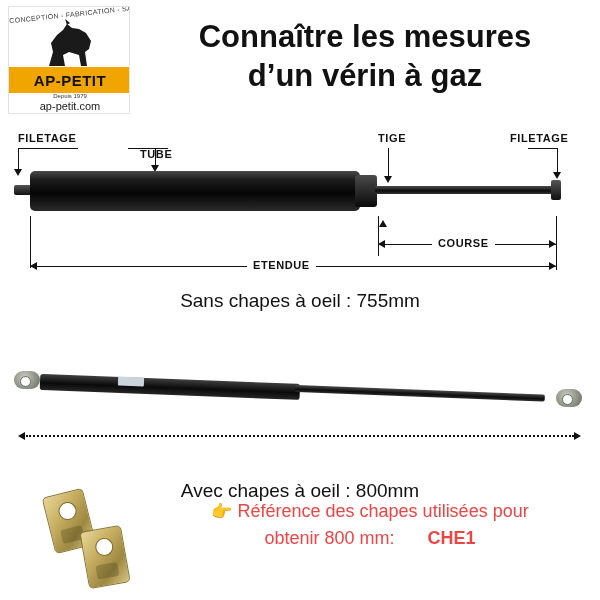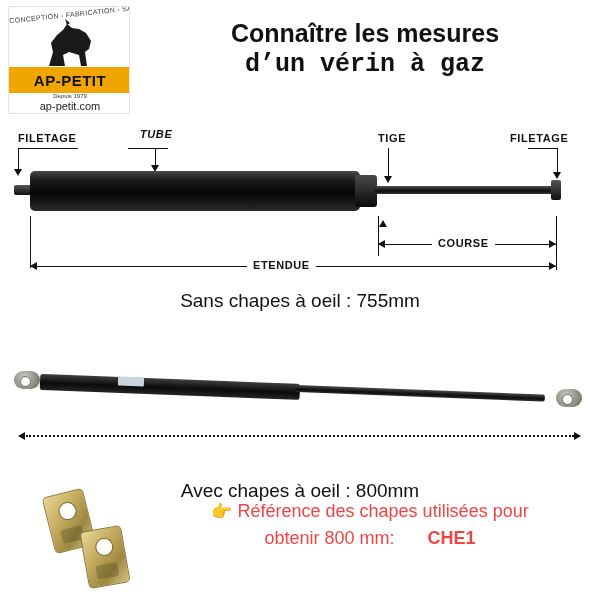--- a/index.html
+++ b/index.html
@@ -81,26 +81,26 @@
     color: #222;
   }
 
   
   .title {
     position: absolute;
     left: 140px;
     top: 18px;
     width: 450px;
     text-align: center;
-    font-size: 25px;
+    font-size: 31px;
     font-weight: bold;
     line-height: 1.25;
     color: #111;
   }
-  .title .line2 { display: block; font-family: Liberation Mono, monospace; }
+  .title .line2 { display: block; }
 
   
   .diagram { position: absolute; left: 0; top: 120px; width: 547px; height: 170px; }
 
   .callout-label {
     position: absolute;
     font-size: 11px;
     font-weight: bold;
     letter-spacing: .6px;
     color: #111;
@@ -305,21 +305,21 @@
 </div>
 
 <div class="title">
   <span>Connaître les mesures</span>
   <span class="line2">d’un vérin à gaz</span>
 </div>
 
 <div class="diagram">
 
   <div class="callout-label" style="left:18px; top:12px;">FILETAGE</div>
-  <div class="callout-label" style="left:140px; top:8px;font-style:italic;">TUBE</div>
+  <div class="callout-label" style="left:140px; top:28px;">TUBE</div>
   <div class="callout-label" style="left:378px; top:12px;">TIGE</div>
   <div class="callout-label" style="left:510px; top:12px;">FILETAGE</div>
 
   <div class="ln hline" style="left:18px; top:28px; width:60px;"></div>
   <div class="ln vline" style="left:18px; top:28px; height:22px;"></div>
   <div class="arrow-down" style="left:14px; top:49px;"></div>
 
   <div class="ln hline" style="left:128px; top:28px; width:40px;"></div>
   <div class="ln vline" style="left:155px; top:28px; height:22px;"></div>
   <div class="arrow-down" style="left:151px; top:45px;"></div>

